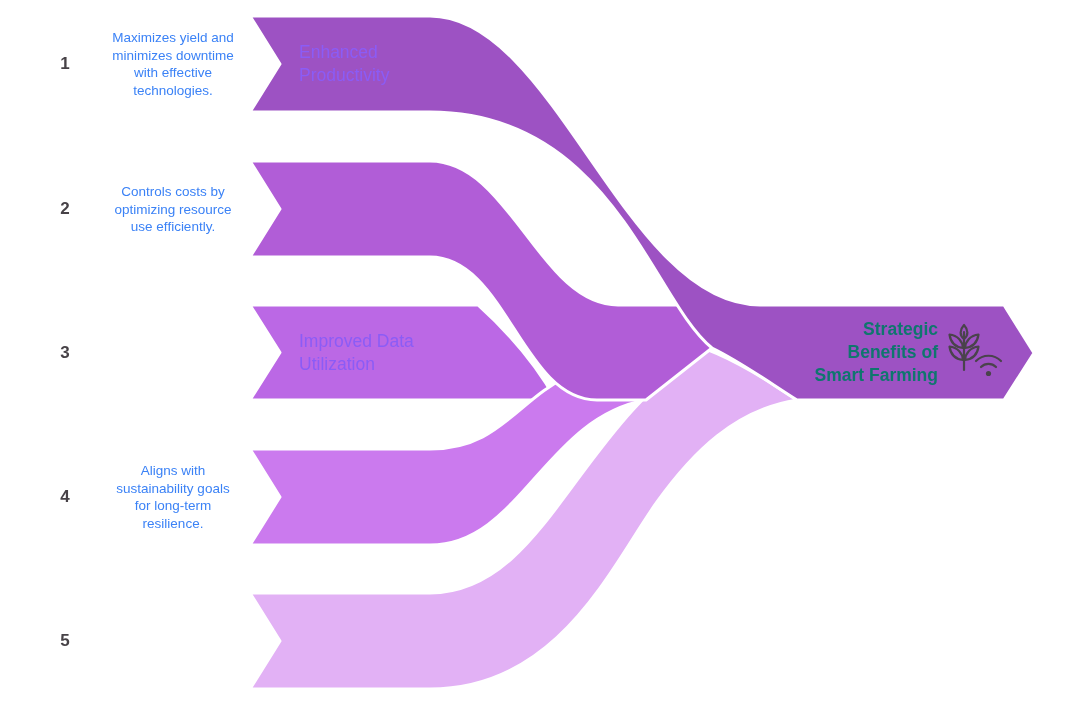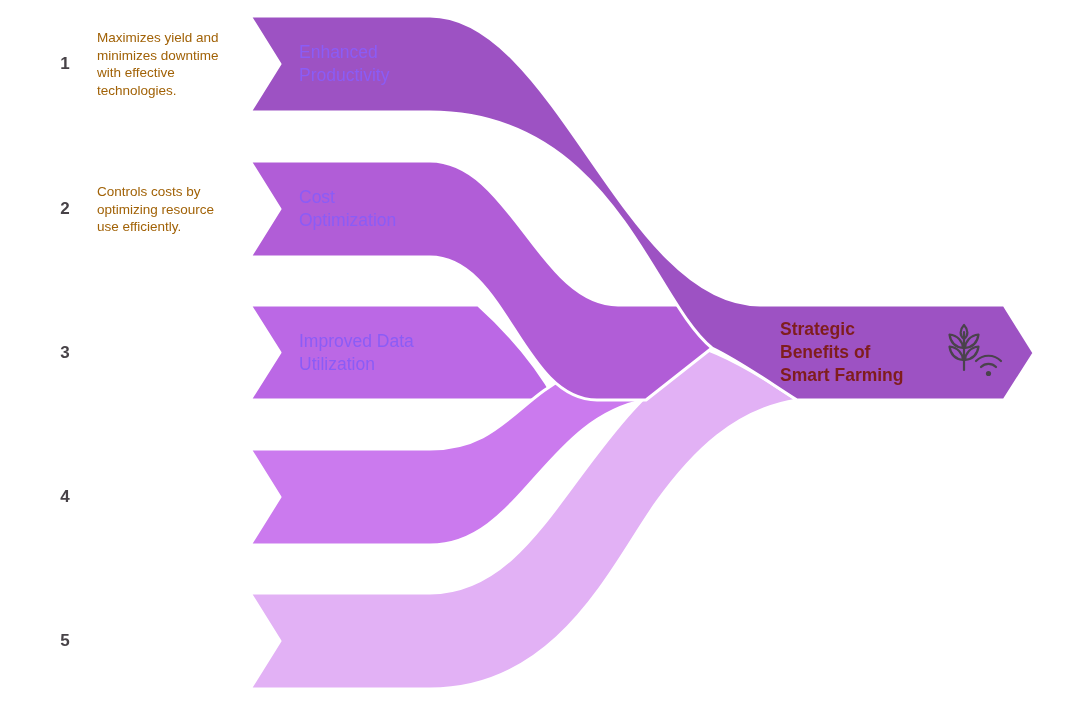--- a/index.html
+++ b/index.html
@@ -8,32 +8,33 @@
     font-family:"Liberation Sans", sans-serif;overflow:hidden;
   }
   .ribbons{position:absolute;left:0;top:0;}
   .ribbon{stroke:#ffffff;stroke-width:3;stroke-linejoin:round;}
   .num{
     position:absolute;left:50px;width:30px;text-align:center;
     font-size:17px;font-weight:bold;color:#474247;
   }
   .desc{
     position:absolute;left:97px;width:152px;
-    font-size:13.5px;line-height:17.5px;color:#a16207;
+    font-size:13.5px;line-height:17.5px;color:#3b82f6;
     white-space:pre-line;
+    text-align:center;
   }
   .blabel{
     position:absolute;left:299px;width:160px;
     font-size:17.5px;font-weight:normal;color:#8b5cf6;line-height:23px;
     white-space:pre-line;
   }
   .result-title{
     position:absolute;left:780px;top:318px;width:158px;
     font-size:17.5px;font-weight:bold;line-height:23px;
-    color:#7f1d1d;text-align:left;white-space:pre-line;
+    color:#0f766e;text-align:right;white-space:pre-line;
   }
   .result-icon{position:absolute;left:944px;top:322px;}
   
   .n1{top:54px}.n2{top:199px}.n3{top:343px}.n4{top:487px}.n5{top:631px}
   .d1{top:29px}.d2{top:183px}.d3{top:327px}.d4{top:462px}.d5{top:606px}
   .l1{top:41px}.l2{top:186px}.l3{top:330px}.l4{top:463px}.l5{top:618px}
 </style>
 </head>
 <body>
 
@@ -66,28 +67,30 @@
 minimizes downtime
 with effective
 technologies.</div>
   <div class="blabel l1">Enhanced
 Productivity</div>
 
   <div class="num n2">2</div>
   <div class="desc d2">Controls costs by
 optimizing resource
 use efficiently.</div>
-  <div class="blabel l2">Cost
-Optimization</div>
 
   <div class="num n3">3</div>
   <div class="blabel l3">Improved Data
 Utilization</div>
 
   <div class="num n4">4</div>
+  <div class="desc d4">Aligns with
+sustainability goals
+for long-term
+resilience.</div>
 
   <div class="num n5">5</div>
 
   <div class="result-title">Strategic
 Benefits of
 Smart Farming</div>
 
   <svg class="result-icon" width="62" height="62" viewBox="0 0 62 62" fill="none" stroke="#4a434c" stroke-width="2.2" stroke-linecap="round" stroke-linejoin="round">
 
     <path d="M20,10 L20,48"></path>

